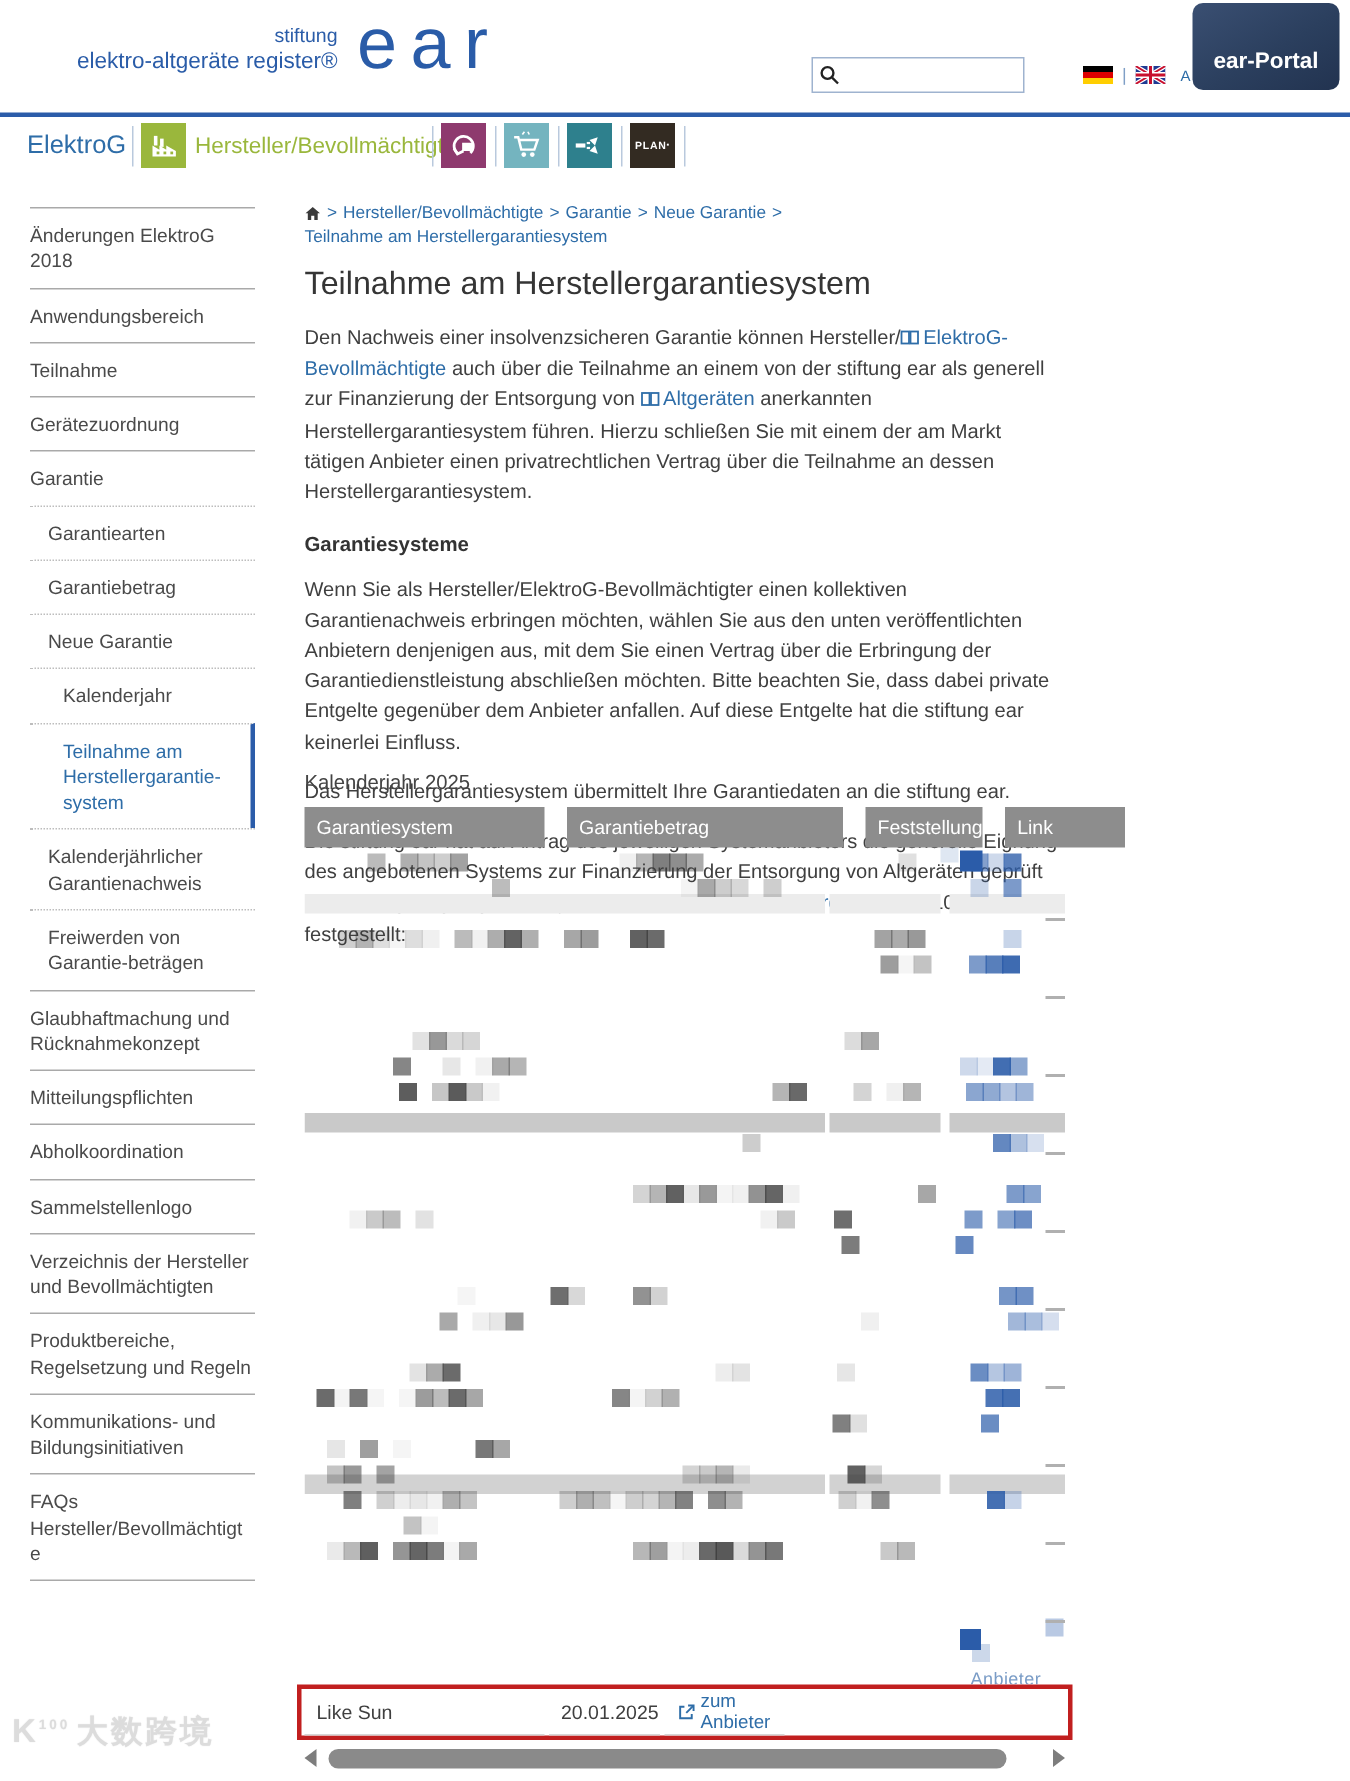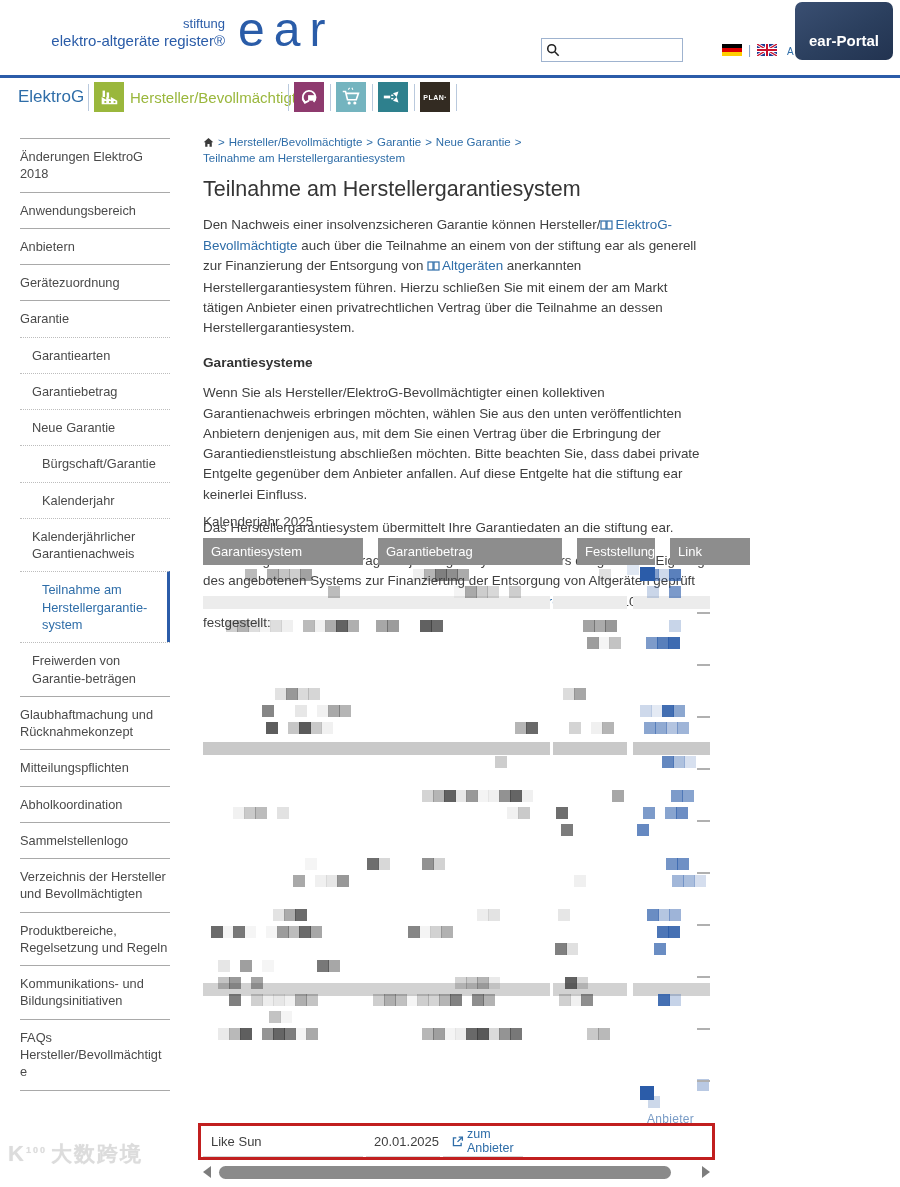--- a/index.html
+++ b/index.html
@@ -179,30 +179,29 @@
 
   <div class="navsq" style="left:420px;background:#332b22;">
     <span class="plan-txt">PLAN</span>
       <span class="plan-sup plan-txt">▪</span>
   </div>
   <div class="vsep" style="left:456px;"></div>
 
   <nav class="sidebar" id="sidebar">
       <div class="sb-item l0">Änderungen ElektroG 2018</div>
       <div class="sb-item l0">Anwendungsbereich</div>
-      <div class="sb-item l0">Anbietern</div>
+      <div class="sb-item l0">Teilnahme</div>
       <div class="sb-item l0">Gerätezuordnung</div>
       <div class="sb-item l0">Garantie</div>
       <div class="sb-item l1">Garantiearten</div>
       <div class="sb-item l1">Garantiebetrag</div>
       <div class="sb-item l1">Neue Garantie</div>
-      <div class="sb-item l2">Bürgschaft/Garantie</div>
       <div class="sb-item l2">Kalenderjahr</div>
+      <div class="sb-item l2 active">Teilnahme am Herstellergarantie-system</div>
       <div class="sb-item l1">Kalenderjährlicher Garantienachweis</div>
-      <div class="sb-item l2 active">Teilnahme am Herstellergarantie-system</div>
       <div class="sb-item l1">Freiwerden von Garantie-beträgen</div>
       <div class="sb-item l0">Glaubhaftmachung und Rücknahmekonzept</div>
       <div class="sb-item l0">Mitteilungspflichten</div>
       <div class="sb-item l0">Abholkoordination</div>
       <div class="sb-item l0">Sammelstellenlogo</div>
       <div class="sb-item l0">Verzeichnis der Hersteller und Bevollmächtigten</div>
       <div class="sb-item l0">Produktbereiche, Regelsetzung und Regeln</div>
       <div class="sb-item l0">Kommunikations- und Bildungsinitiativen</div>
       <div class="sb-item l0">FAQs Hersteller/Bevollmächtigte</div>
     </nav>

